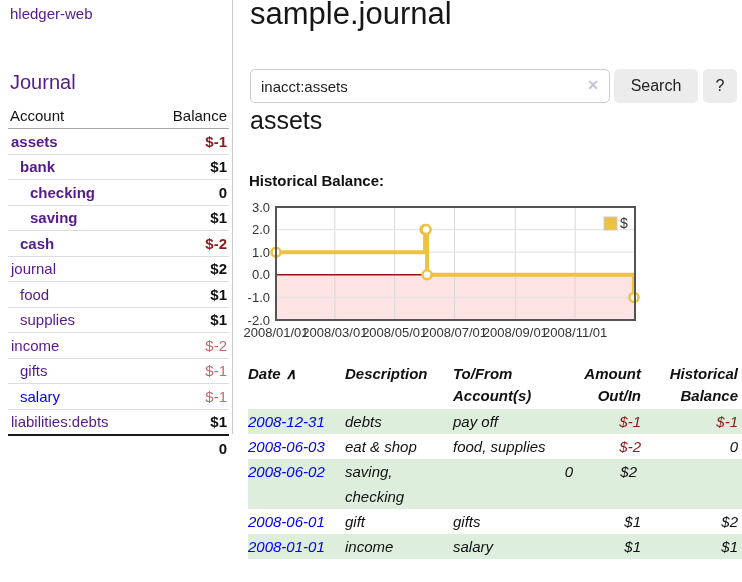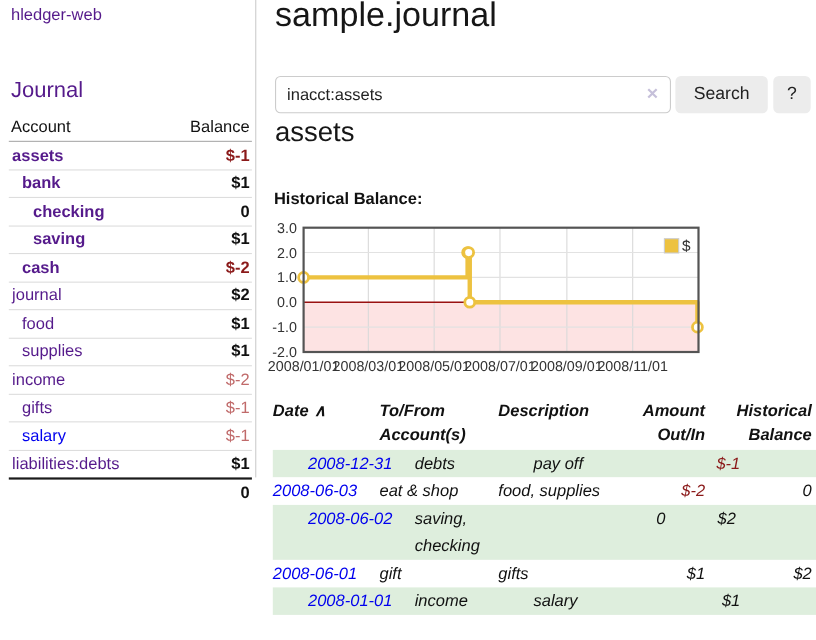--- a/index.html
+++ b/index.html
@@ -48,21 +48,21 @@
 
   
   .register{position:absolute;left:0;top:363px;width:494px;font-size:15px;}
   .reg-row{display:grid;grid-template-columns:97px 108px 120px 68px 101px;}
   .reg-row .c{line-height:25px;font-style:italic;}
   .reg-head .c{font-weight:bold;line-height:22px;padding-bottom:1px;}
   .reg-head{margin-bottom:1px;}
   .r{text-align:right;}
   .c5{padding-right:4px;}
   .pre{white-space:pre-line;}
-  .stripe-a{background:#deeedd;padding-left:32px;}
+  .stripe-a{background:#deeedd;}
   .stripe-b{background:#ffffff;}
   .date-link{color:#0000ee;}
   .neg{color:#8b1a1a;}
   .sort{font-weight:bold;font-size:15px;margin-left:5px;}
 </style>
 </head>
 <body>
 
 <div class="app">
 
@@ -176,23 +176,23 @@
         <text x="86.85245901639344" y="137" text-anchor="middle" font-size="13" fill="#333">2008/03/01</text>
         <text x="146.68579234972677" y="137" text-anchor="middle" font-size="13" fill="#333">2008/05/01</text>
         <text x="206.5191256830601" y="137" text-anchor="middle" font-size="13" fill="#333">2008/07/01</text>
         <text x="267.3333333333333" y="137" text-anchor="middle" font-size="13" fill="#333">2008/09/01</text>
         <text x="327.1666666666667" y="137" text-anchor="middle" font-size="13" fill="#333">2008/11/01</text>
       </svg>
 
     <div class="register">
       <div class="reg-row reg-head">
         <span class="c c1"><span>Date</span><span class="sort">∧</span></span>
+        <span class="c c2">Description</span>
         <span class="c c3 pre">To/From
 Account(s)</span>
-        <span class="c c2">Description</span>
         <span class="c c4 r pre">Amount
 Out/In</span>
         <span class="c c5 r pre">Historical
 Balance</span>
       </div>
 
       <div class="reg-row stripe-a">
         <span class="c c1"><a class="date-link">2008-12-31</a></span>
         <span class="c c3 pre">debts</span>
         <span class="c c2">pay off</span>

